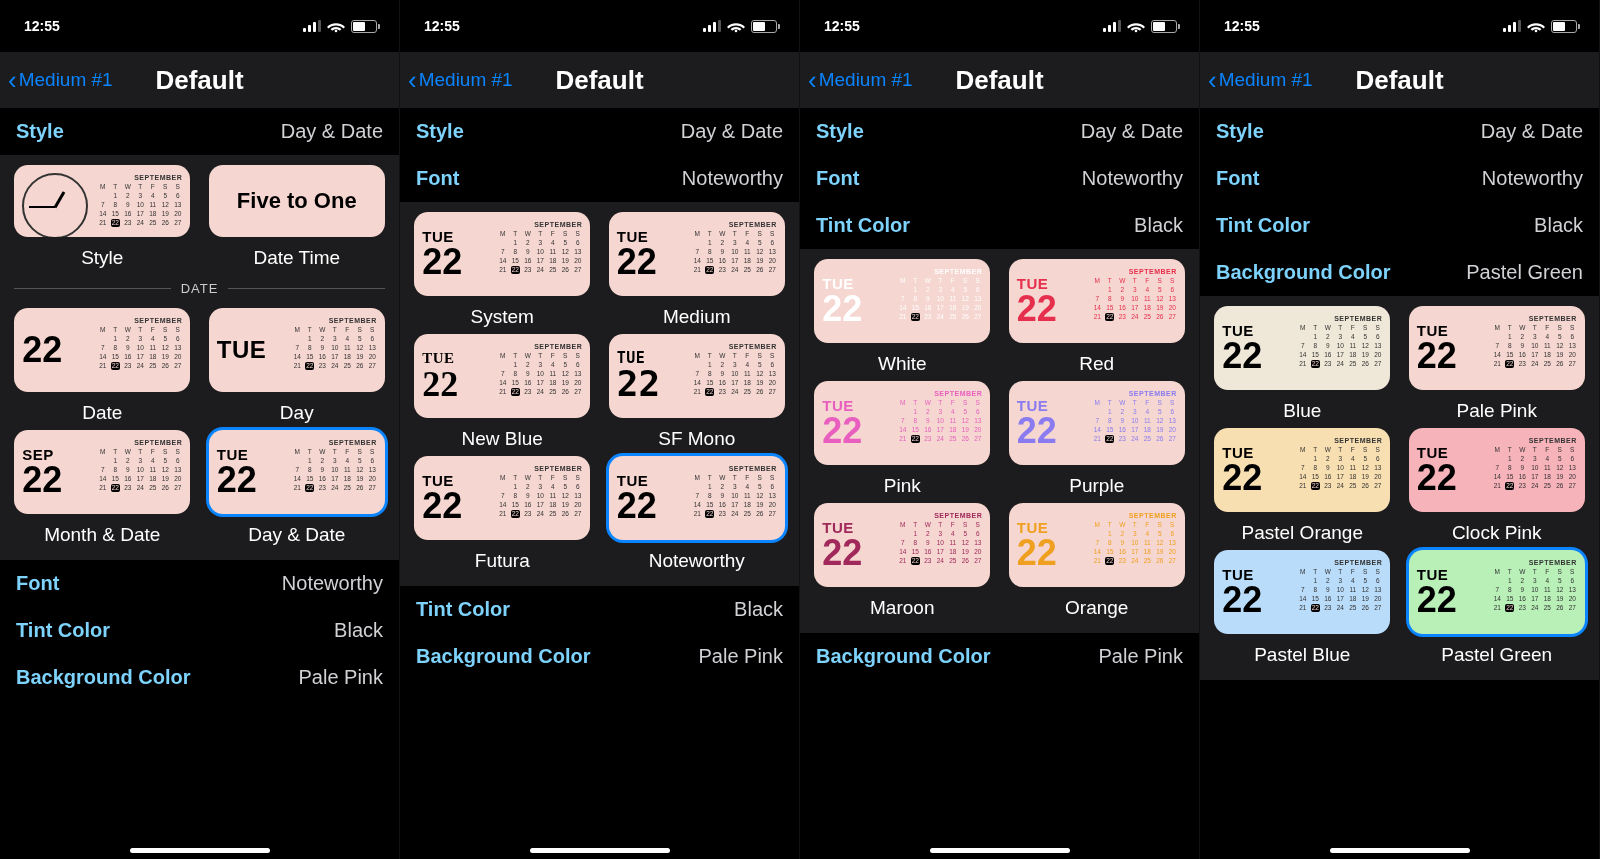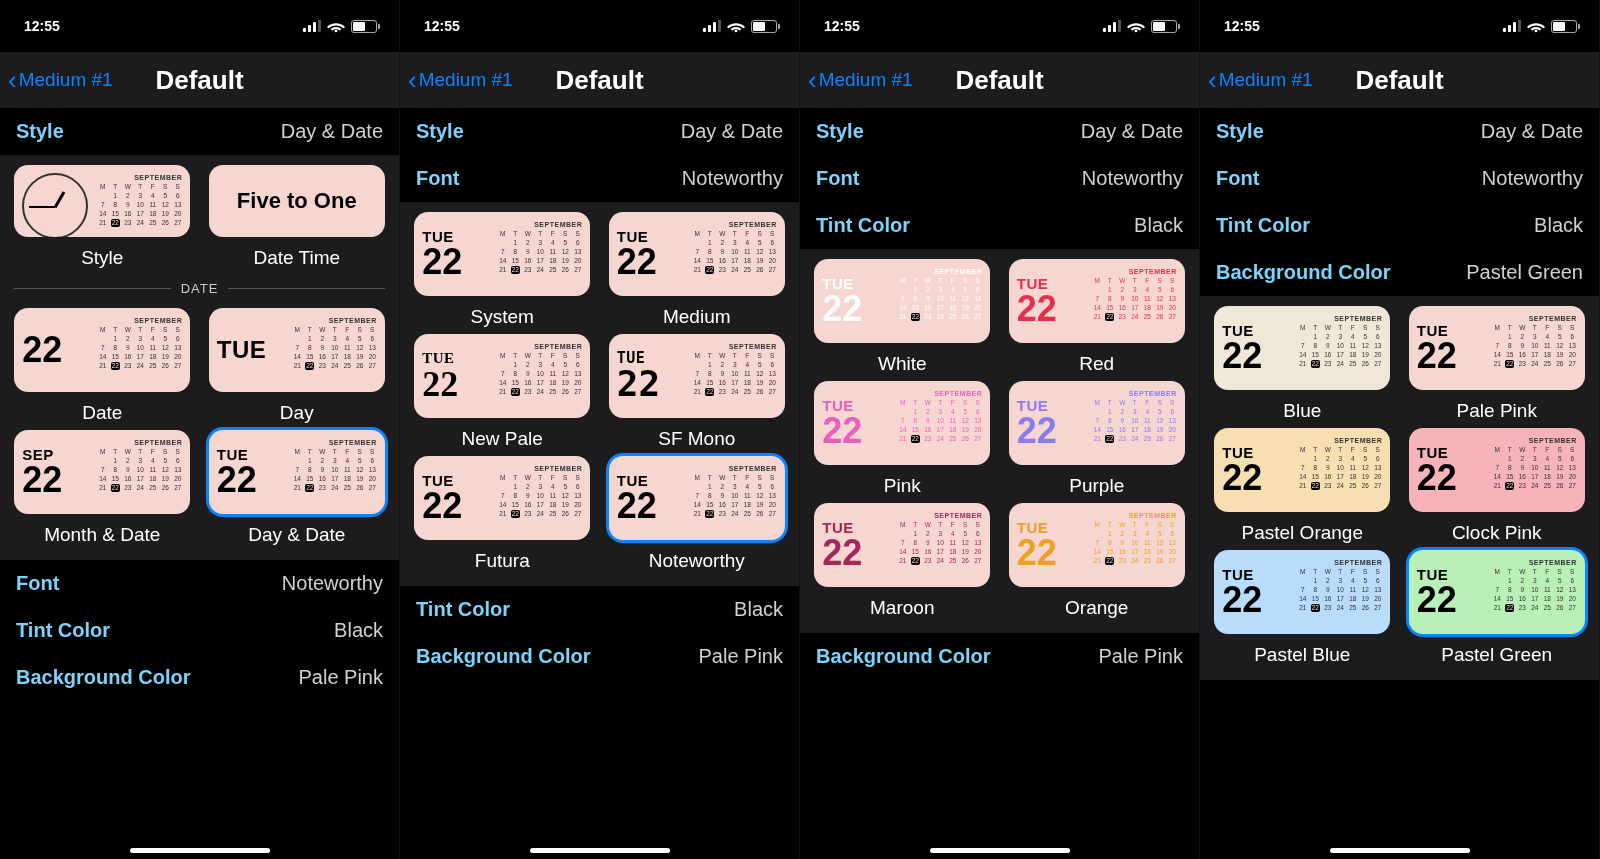--- a/index.html
+++ b/index.html
@@ -679,21 +679,21 @@
                 <span class="">21</span>
                 <span class="today">22</span>
                 <span class="">23</span>
                 <span class="">24</span>
                 <span class="">25</span>
                 <span class="">26</span>
                 <span class="">27</span>
               </div>
             </div>
           </div>
-          <div class="cap">New Pale</div>
+          <div class="cap">New Blue</div>
         </div>
       <div class="cell">
           <div class="widget bg-palepink">
             <div class="big sfmono">
               <div class="dow">TUE</div>
               <div class="num">22</div>
             </div>
             <div class="cal mini">
               <div class="month">SEPTEMBER</div>
               <div class="r">

